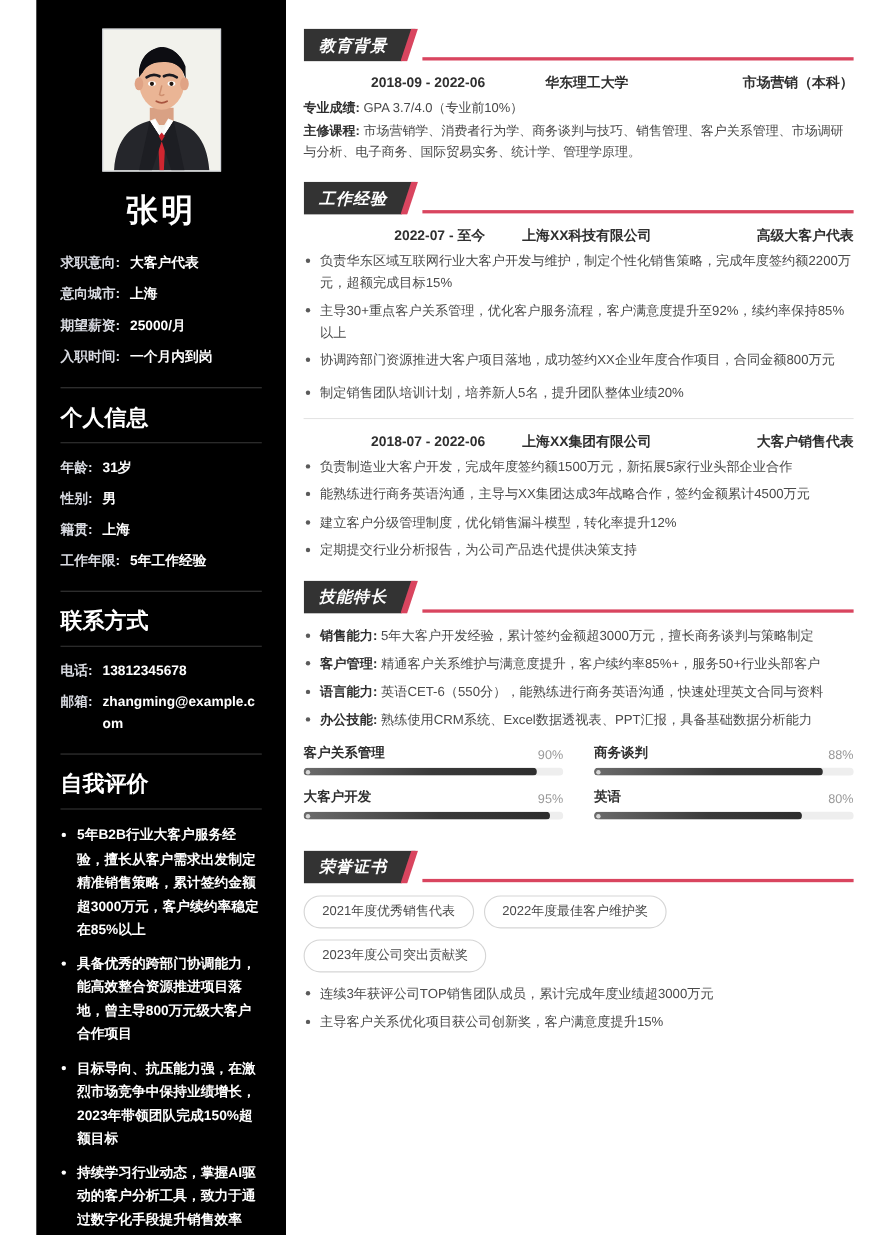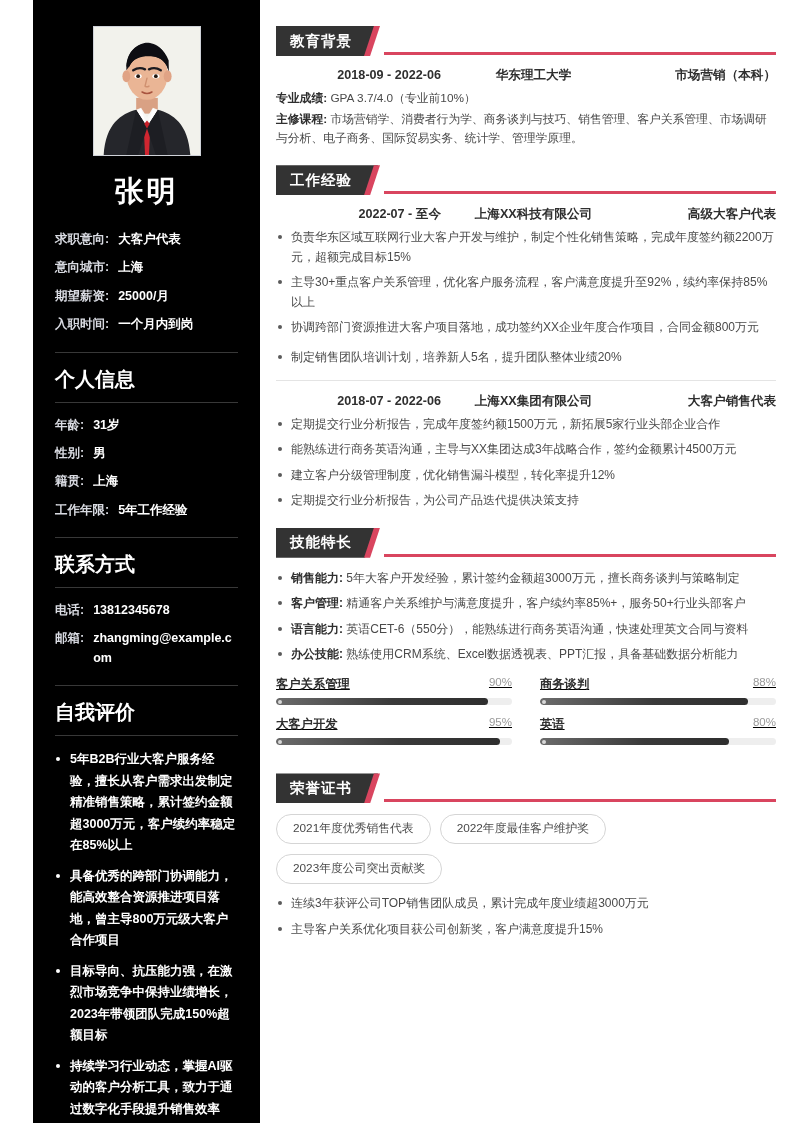--- a/index.html
+++ b/index.html
@@ -51,20 +51,21 @@
   .main { position:absolute; left:276px; top:0; width:500px; padding-top:26px; }
 
   .sec { margin-bottom:17px; }
   .sec-head { position:relative; height:30px; margin-bottom:11px; }
   .sec-tag {
     position:absolute; left:0; top:0; height:30px;
     background:#333333; color:#ffffff;
     font-size:14.5px; font-weight:bold; letter-spacing:1px;
     display:flex; align-items:center; padding:0 26px 0 14px;
     clip-path:polygon(0 0, 100% 0, calc(100% - 13px) 100%, 0 100%);
+    font-style:italic;
   }
   .sec-slash {
     position:absolute; top:0; height:30px; width:16px;
     background:#d9455f;
     clip-path:polygon(62% 0, 100% 0, 38% 100%, 0 100%);
   }
   .sec-rule { position:absolute; right:0; bottom:1px; height:3px; background:#d9455f; }
 
   .row3 { display:flex; align-items:baseline; font-size:12.6px; font-weight:bold; color:#2f2f2f; margin-bottom:5px; }
   .row3 .c-date { width:33%; text-align:right; }
@@ -83,21 +84,21 @@
     content:""; position:absolute; left:2px; top:7px;
     width:4px; height:4px; border-radius:50%; background:#5a5a5a;
   }
   ul.bul li b { color:#2f2f2f; font-weight:bold; }
 
   .job-divider { height:1px; background:#e4e4e4; margin:13px 0 12px 0; }
 
   
   .bars { display:flex; flex-wrap:wrap; gap:0 28px; margin-top:12px; }
   .bar-item { width:calc(50% - 14px); margin-bottom:11px; }
-  .bar-top { display:flex; justify-content:space-between; align-items:flex-start; margin-bottom:5px;text-decoration:underline; }
+  .bar-top { display:flex; justify-content:space-between; align-items:flex-end; margin-bottom:5px; }
   .bar-name { font-size:12.3px; font-weight:bold; color:#2f2f2f; }
   .bar-pct { font-size:11.5px; color:#9a9a9a; }
   .bar-track { position:relative; height:7px; border-radius:4px; background:#eeeeee; overflow:hidden; }
   .bar-fill {
     position:absolute; left:0; top:0; height:7px; border-radius:4px;
     background:linear-gradient(90deg,#6b6b6b 0%, #3a3a3a 55%, #2e2e2e 100%);
   }
   .bar-dot { position:absolute; left:2px; top:1.5px; width:4px; height:4px; border-radius:50%; background:#d8d8d8; }
 
   
@@ -264,21 +265,21 @@
 
       <div class="job-divider"></div>
 
       <div>
         <div class="row3">
           <span class="c-date">2018-07 - 2022-06</span>
           <span class="c-org">上海XX集团有限公司</span>
           <span class="c-role">大客户销售代表</span>
         </div>
         <ul class="bul">
-          <li>定期提交行业分析报告，完成年度签约额1500万元，新拓展5家行业头部企业合作</li>
+          <li>负责制造业大客户开发，完成年度签约额1500万元，新拓展5家行业头部企业合作</li>
           <li>能熟练进行商务英语沟通，主导与XX集团达成3年战略合作，签约金额累计4500万元</li>
           <li>建立客户分级管理制度，优化销售漏斗模型，转化率提升12%</li>
           <li>定期提交行业分析报告，为公司产品迭代提供决策支持</li>
         </ul>
       </div>
     </section>
 
     <section class="sec">
       <div class="sec-head">
         <div class="sec-tag">技能特长</div>

